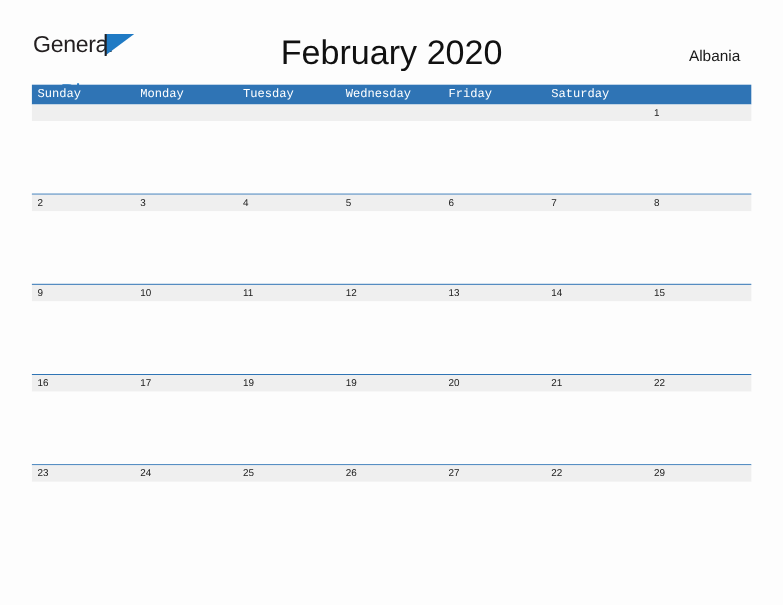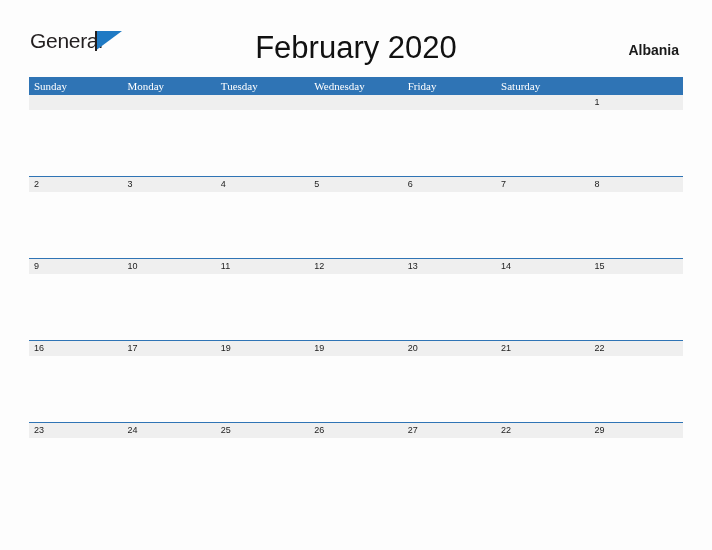--- a/index.html
+++ b/index.html
@@ -80,27 +80,26 @@
     font-size: 31px;
     color: #111111;
     font-family: "Liberation Sans", sans-serif;
     letter-spacing: 0px;
     line-height: 44px;
   }
 
   
   .country {
     position: absolute;
-    right: 4px;
+    right: 10px;
     top: 16px;
     font-size: 14px;
     color: #1a1a1a;
     font-family: "Liberation Sans", sans-serif;
     text-align: left;
-    font-weight: bold;
   }
 
   
   .calendar {
     position: absolute;
     left: 29px;
     top: 77px;
     width: 654px;
   }
 
@@ -109,21 +108,21 @@
     width: 654px;
     height: 18px;
     background: #2f74b5;
   }
   .weekday-cell {
     width: 93.43px;
     height: 18px;
     line-height: 18px;
     color: #ffffff;
     font-size: 11px;
-    font-family: Liberation Serif, serif;
+    font-family: Liberation Mono, monospace;
     padding-left: 5px;
     box-sizing: border-box;
     white-space: nowrap;
     overflow: hidden;
   }
 
   .week-row {
     width: 654px;
     position: relative;
   }

